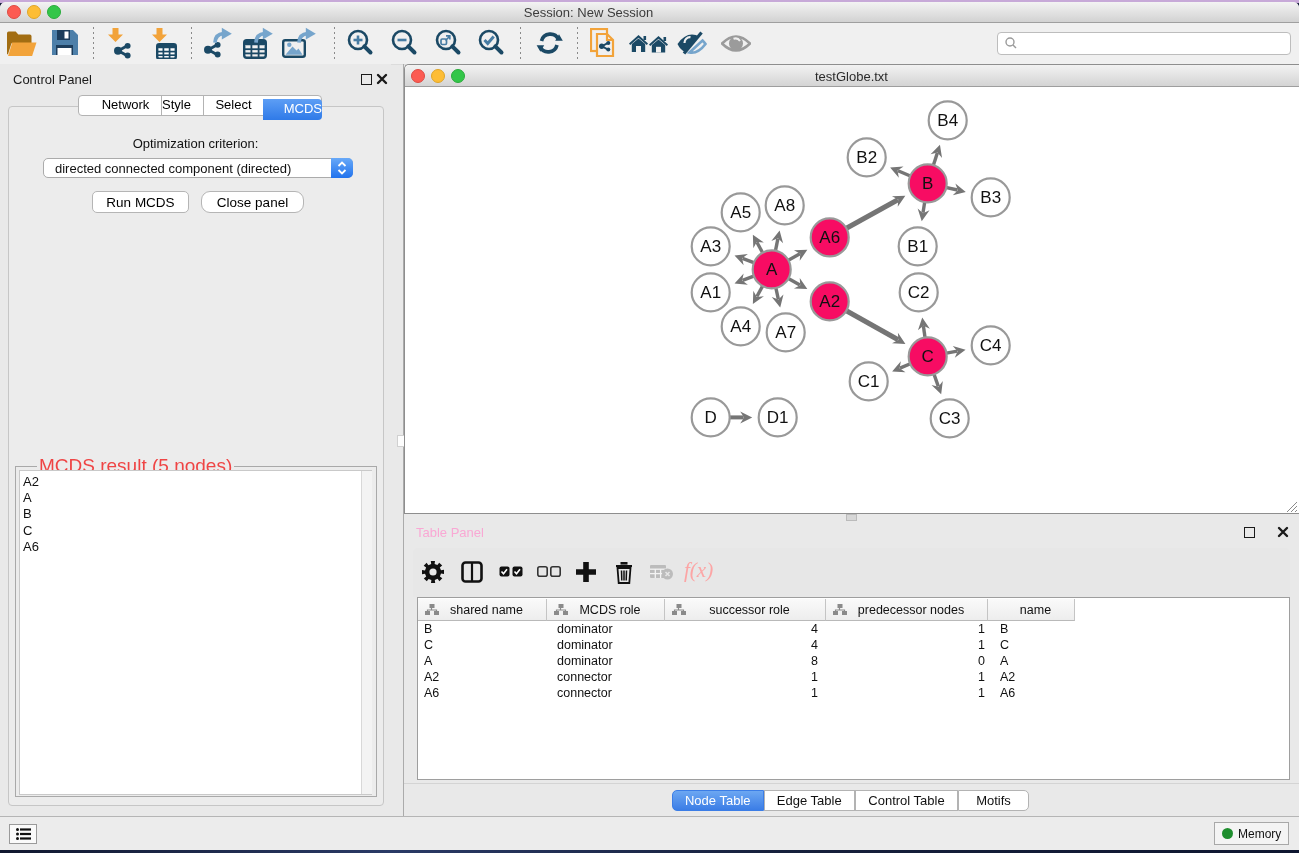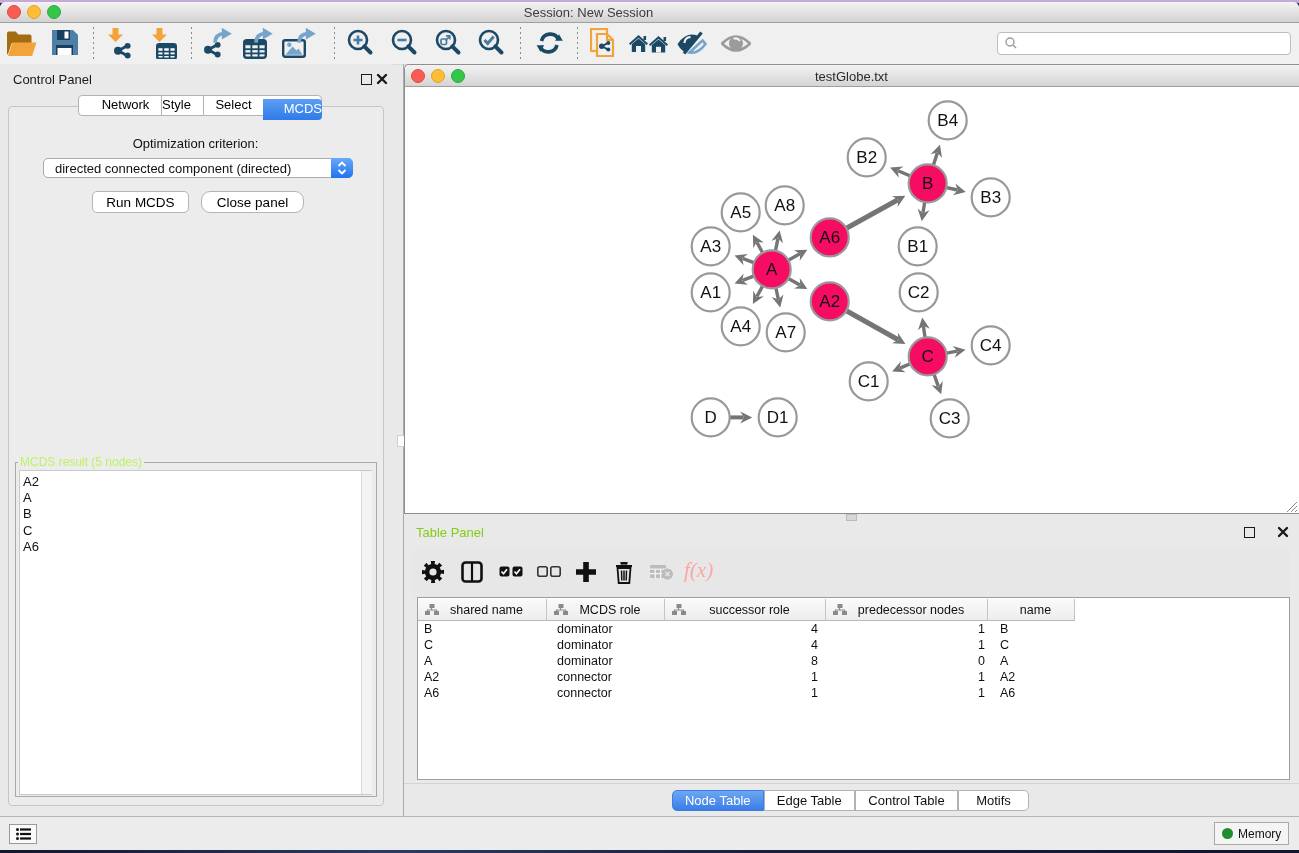--- a/index.html
+++ b/index.html
@@ -194,21 +194,21 @@
 <div class="abs" style="left:331px;top:158px;width:22px;height:20px;background:linear-gradient(#68a9f8,#2173ee);border-radius:0 5px 5px 0;box-sizing:border-box"></div>
 <svg class="abs" style="left:336px;top:161px" width="12" height="14" viewBox="0 0 12 14">
     <path d="M2.5,5 L6,1.5 L9.5,5" fill="none" stroke="#fff" stroke-width="1.8"></path>
     <path d="M2.5,9 L6,12.5 L9.5,9" fill="none" stroke="#fff" stroke-width="1.8"></path>
   </svg>
 
 <div class="abs" style="left:92px;top:191px;width:97px;height:22px;background:#fff;border:1px solid #b5b5b5;border-radius:5px;box-sizing:border-box;font-size:13.5px;text-align:center;line-height:21px">Run MCDS</div>
 <div class="abs" style="left:201px;top:191px;width:103px;height:22px;background:#fff;border:1px solid #b5b5b5;border-radius:9px;box-sizing:border-box;font-size:13.5px;text-align:center;line-height:21px">Close panel</div>
 
 <fieldset class="abs" style="left:15px;top:455px;width:360px;height:340px;border:1px solid #a9a9a9;border-radius:0;padding:0;margin:0">
-<legend style="margin-left:2px;padding:0 2px;font-size:12px;color:#bef264">MCDS result (5 nodes)</legend>
+<legend style="margin-left:21px;padding:0 2px;font-size:19px;color:#ef4444">MCDS result (5 nodes)</legend>
 </fieldset>
 <div class="abs" style="left:19px;top:470px;width:353px;height:325px;background:#fff;border:1px solid #c9c9c9;box-sizing:border-box"></div>
 <div class="abs" style="left:361px;top:471px;width:10px;height:323px;background:#f3f3f3;border-left:1px solid #d8d8d8"></div>
 <div class="abs" style="left:23px;top:474px;font-size:13px;line-height:16.2px;color:#111">A2<br>A<br>B<br>C<br>A6</div>
 
 <div class="abs" style="left:403px;top:64px;width:1px;height:752px;background:#ababab"></div>
 <div class="abs" style="left:397px;top:435px;width:6px;height:10px;background:#fdfdfd;border:1px solid #d0d0d0"></div>
 
 <div class="abs" style="left:404px;top:64px;width:895px;height:450px;background:#fff;border-top:1px solid #8e8e8e;border-left:1px solid #8e8e8e;border-bottom:1px solid #8e8e8e;border-radius:5px 0 0 0;box-sizing:border-box"></div>
 <div class="abs" style="left:405px;top:65px;width:894px;height:22px;background:linear-gradient(#f2f2f2,#d4d4d4);border-bottom:1px solid #9e9e9e;border-radius:5px 0 0 0;box-sizing:border-box"></div>
@@ -303,21 +303,21 @@
 <svg class="abs" style="left:1284px;top:499px" width="14" height="14" viewBox="0 0 14 14">
     <g stroke="#8a8a8a" stroke-width="1">
       <line x1="13" y1="3" x2="3" y2="13"></line>
       <line x1="13" y1="7" x2="7" y2="13"></line>
       <line x1="13" y1="11" x2="11" y2="13"></line>
     </g>
   </svg>
 
 <div class="abs" style="left:846px;top:514px;width:9px;height:5px;background:#d7d7d7;border:1px solid #bbb"></div>
 
-<div class="abs" style="left:416px;top:525px;font-size:13px;color:#84cc16">Table Panel</div>
+<div class="abs" style="left:416px;top:525px;font-size:13px;color:#f9a8d4">Table Panel</div>
 <div class="abs" style="left:1244px;top:527px;width:9px;height:9px;border:1.5px solid #1a1a1a"></div>
 <svg class="abs" style="left:1277px;top:526px" width="12" height="12" viewBox="0 0 12 12">
     <path d="M2,2 L10,10 M10,2 L2,10" stroke="#1a1a1a" stroke-width="2.4" stroke-linecap="round"></path>
   </svg>
 
 <div class="abs" style="left:413px;top:548px;width:877px;height:49px;background:#e7e7e7;border-radius:5px 5px 0 0"></div>
 <svg style="position:absolute;left:421px;top:560px" width="24" height="24" viewBox="0 0 24 24">
     <path d="M23.0,9.8 L23.0,14.0 L20.0,13.6 L18.9,16.4 L21.3,18.2 L18.4,21.2 L16.6,18.8 L13.8,20.0 L14.2,23.0 L10.0,23.0 L10.4,20.0 L7.6,18.9 L5.8,21.3 L2.8,18.4 L5.2,16.6 L4.0,13.8 L1.0,14.2 L1.0,10.0 L4.0,10.4 L5.1,7.6 L2.7,5.8 L5.6,2.8 L7.4,5.2 L10.2,4.0 L9.8,1.0 L14.0,1.0 L13.6,4.0 L16.4,5.1 L18.2,2.7 L21.2,5.6 L18.8,7.4 L20.0,10.2 Z" fill="#111"></path>
     <circle cx="12" cy="12" r="3.6" fill="#e7e7e7"></circle>
   </svg>

